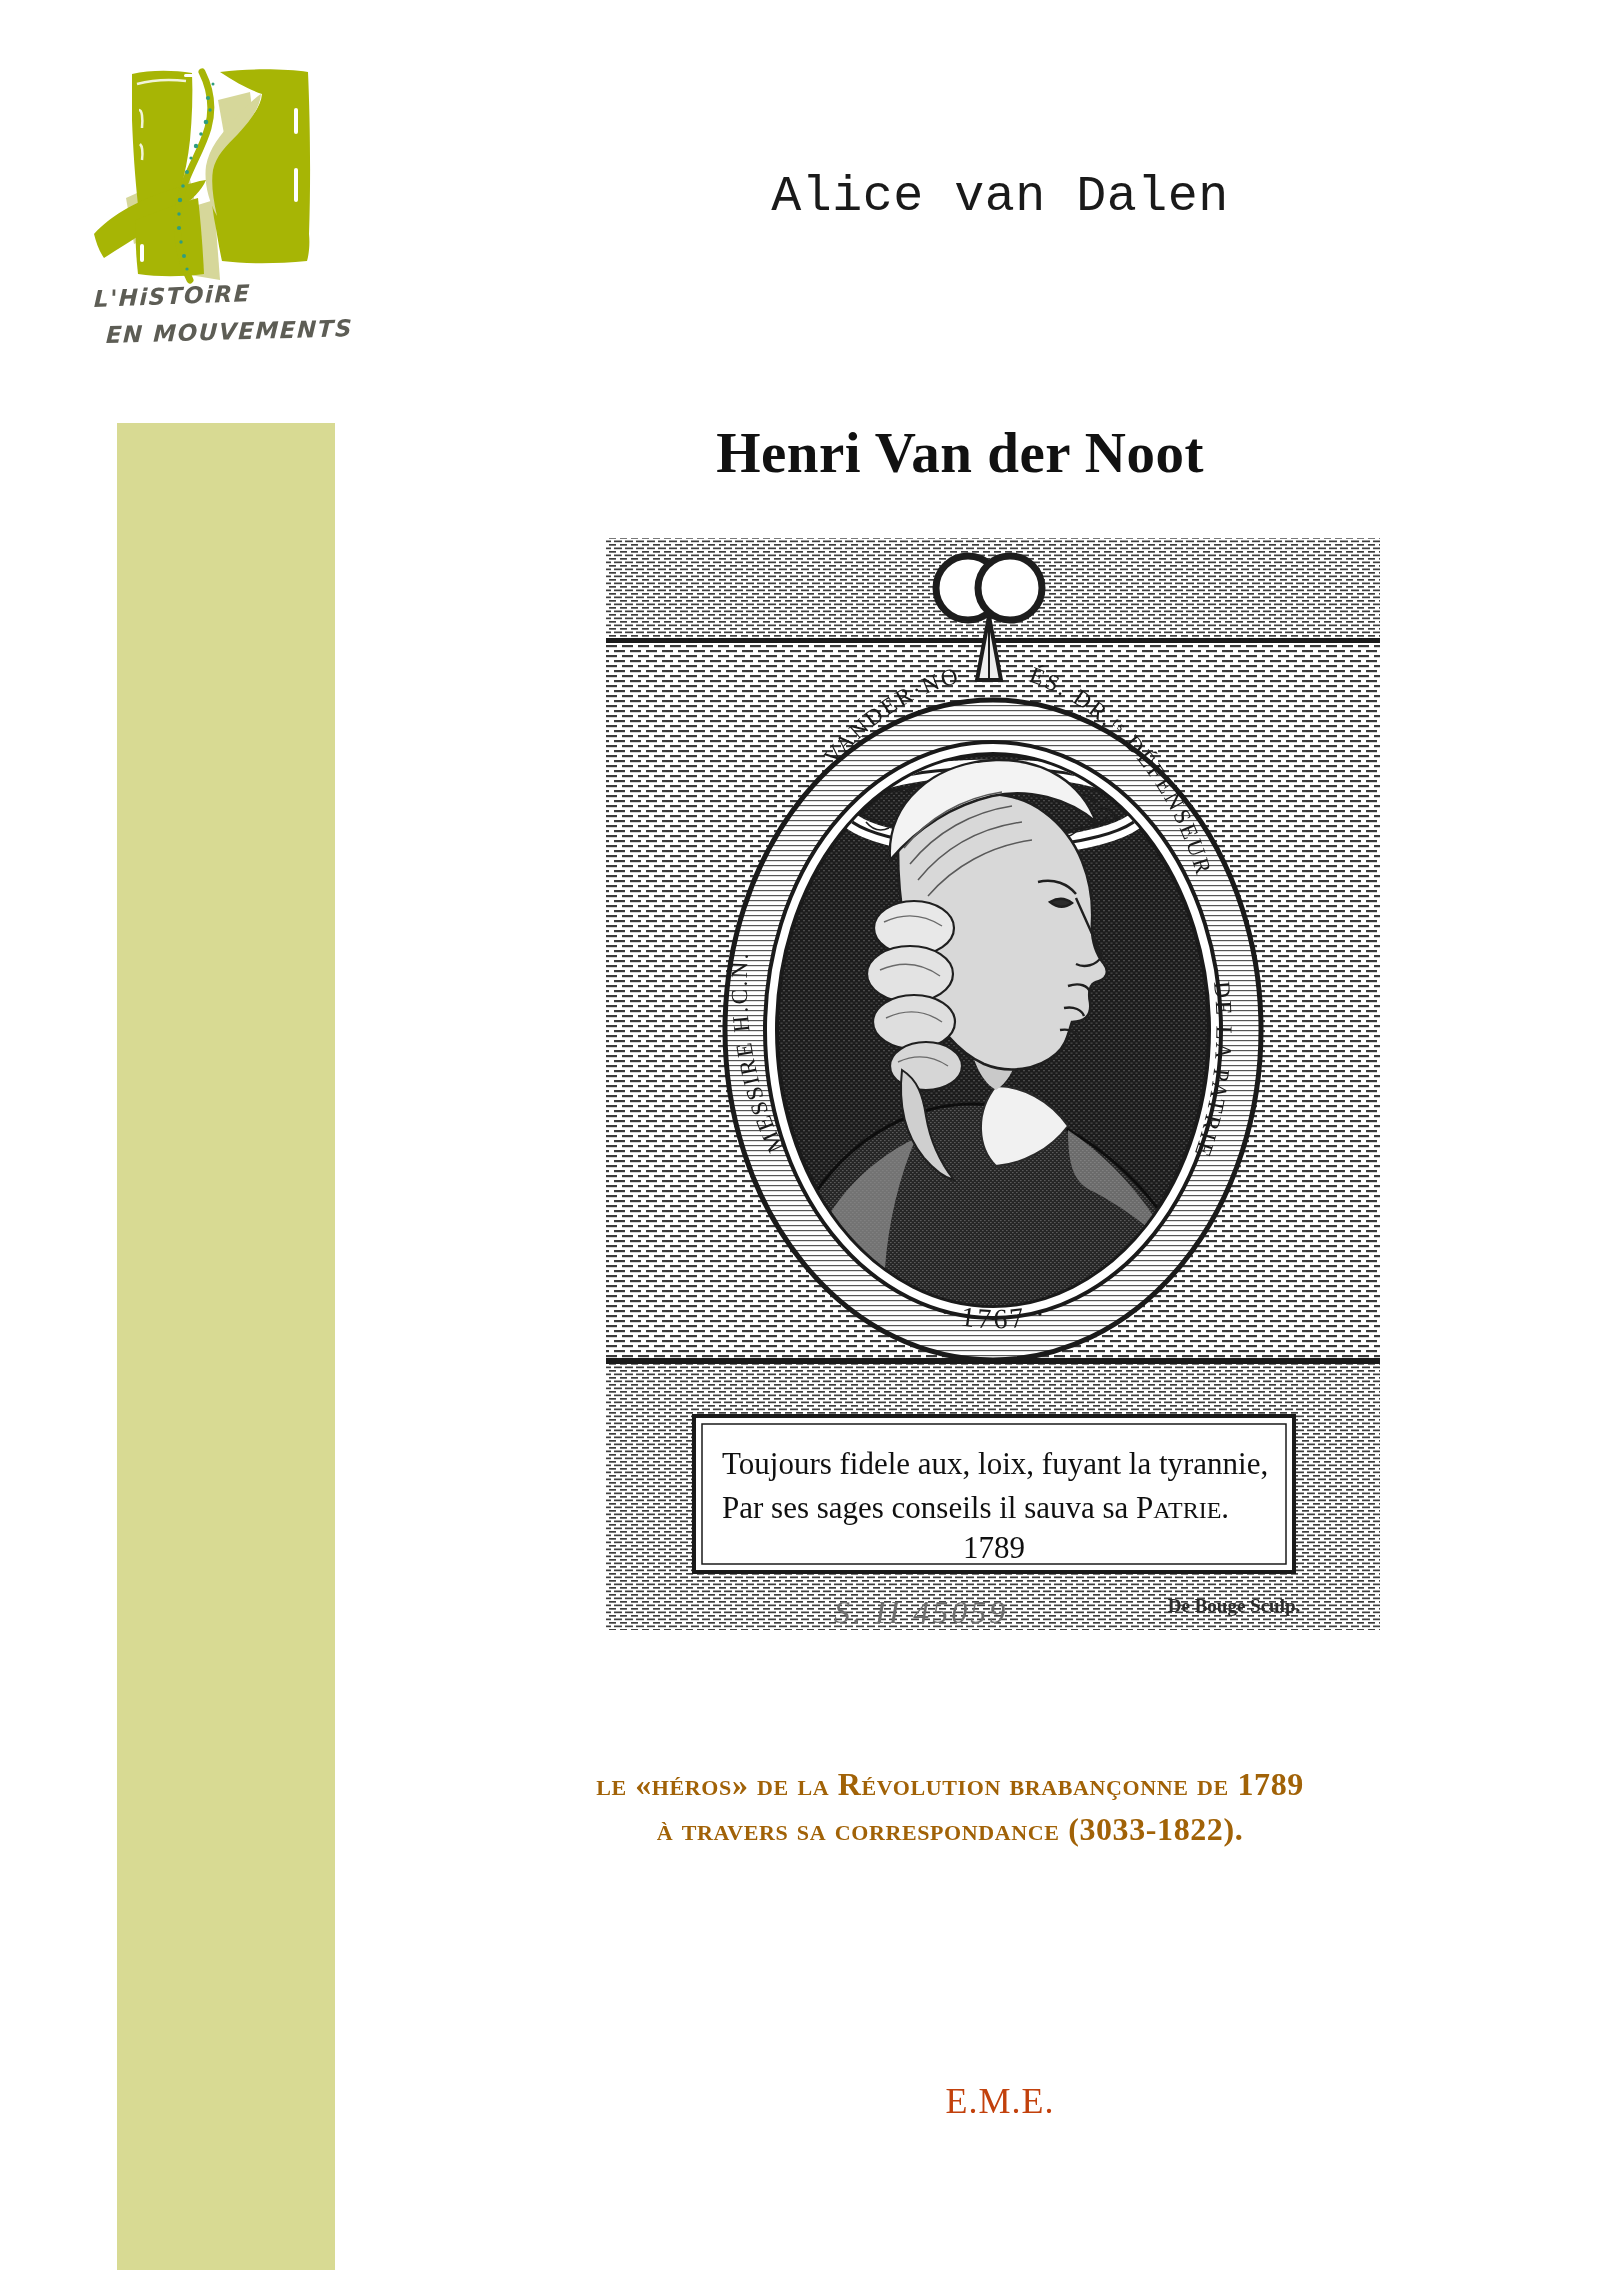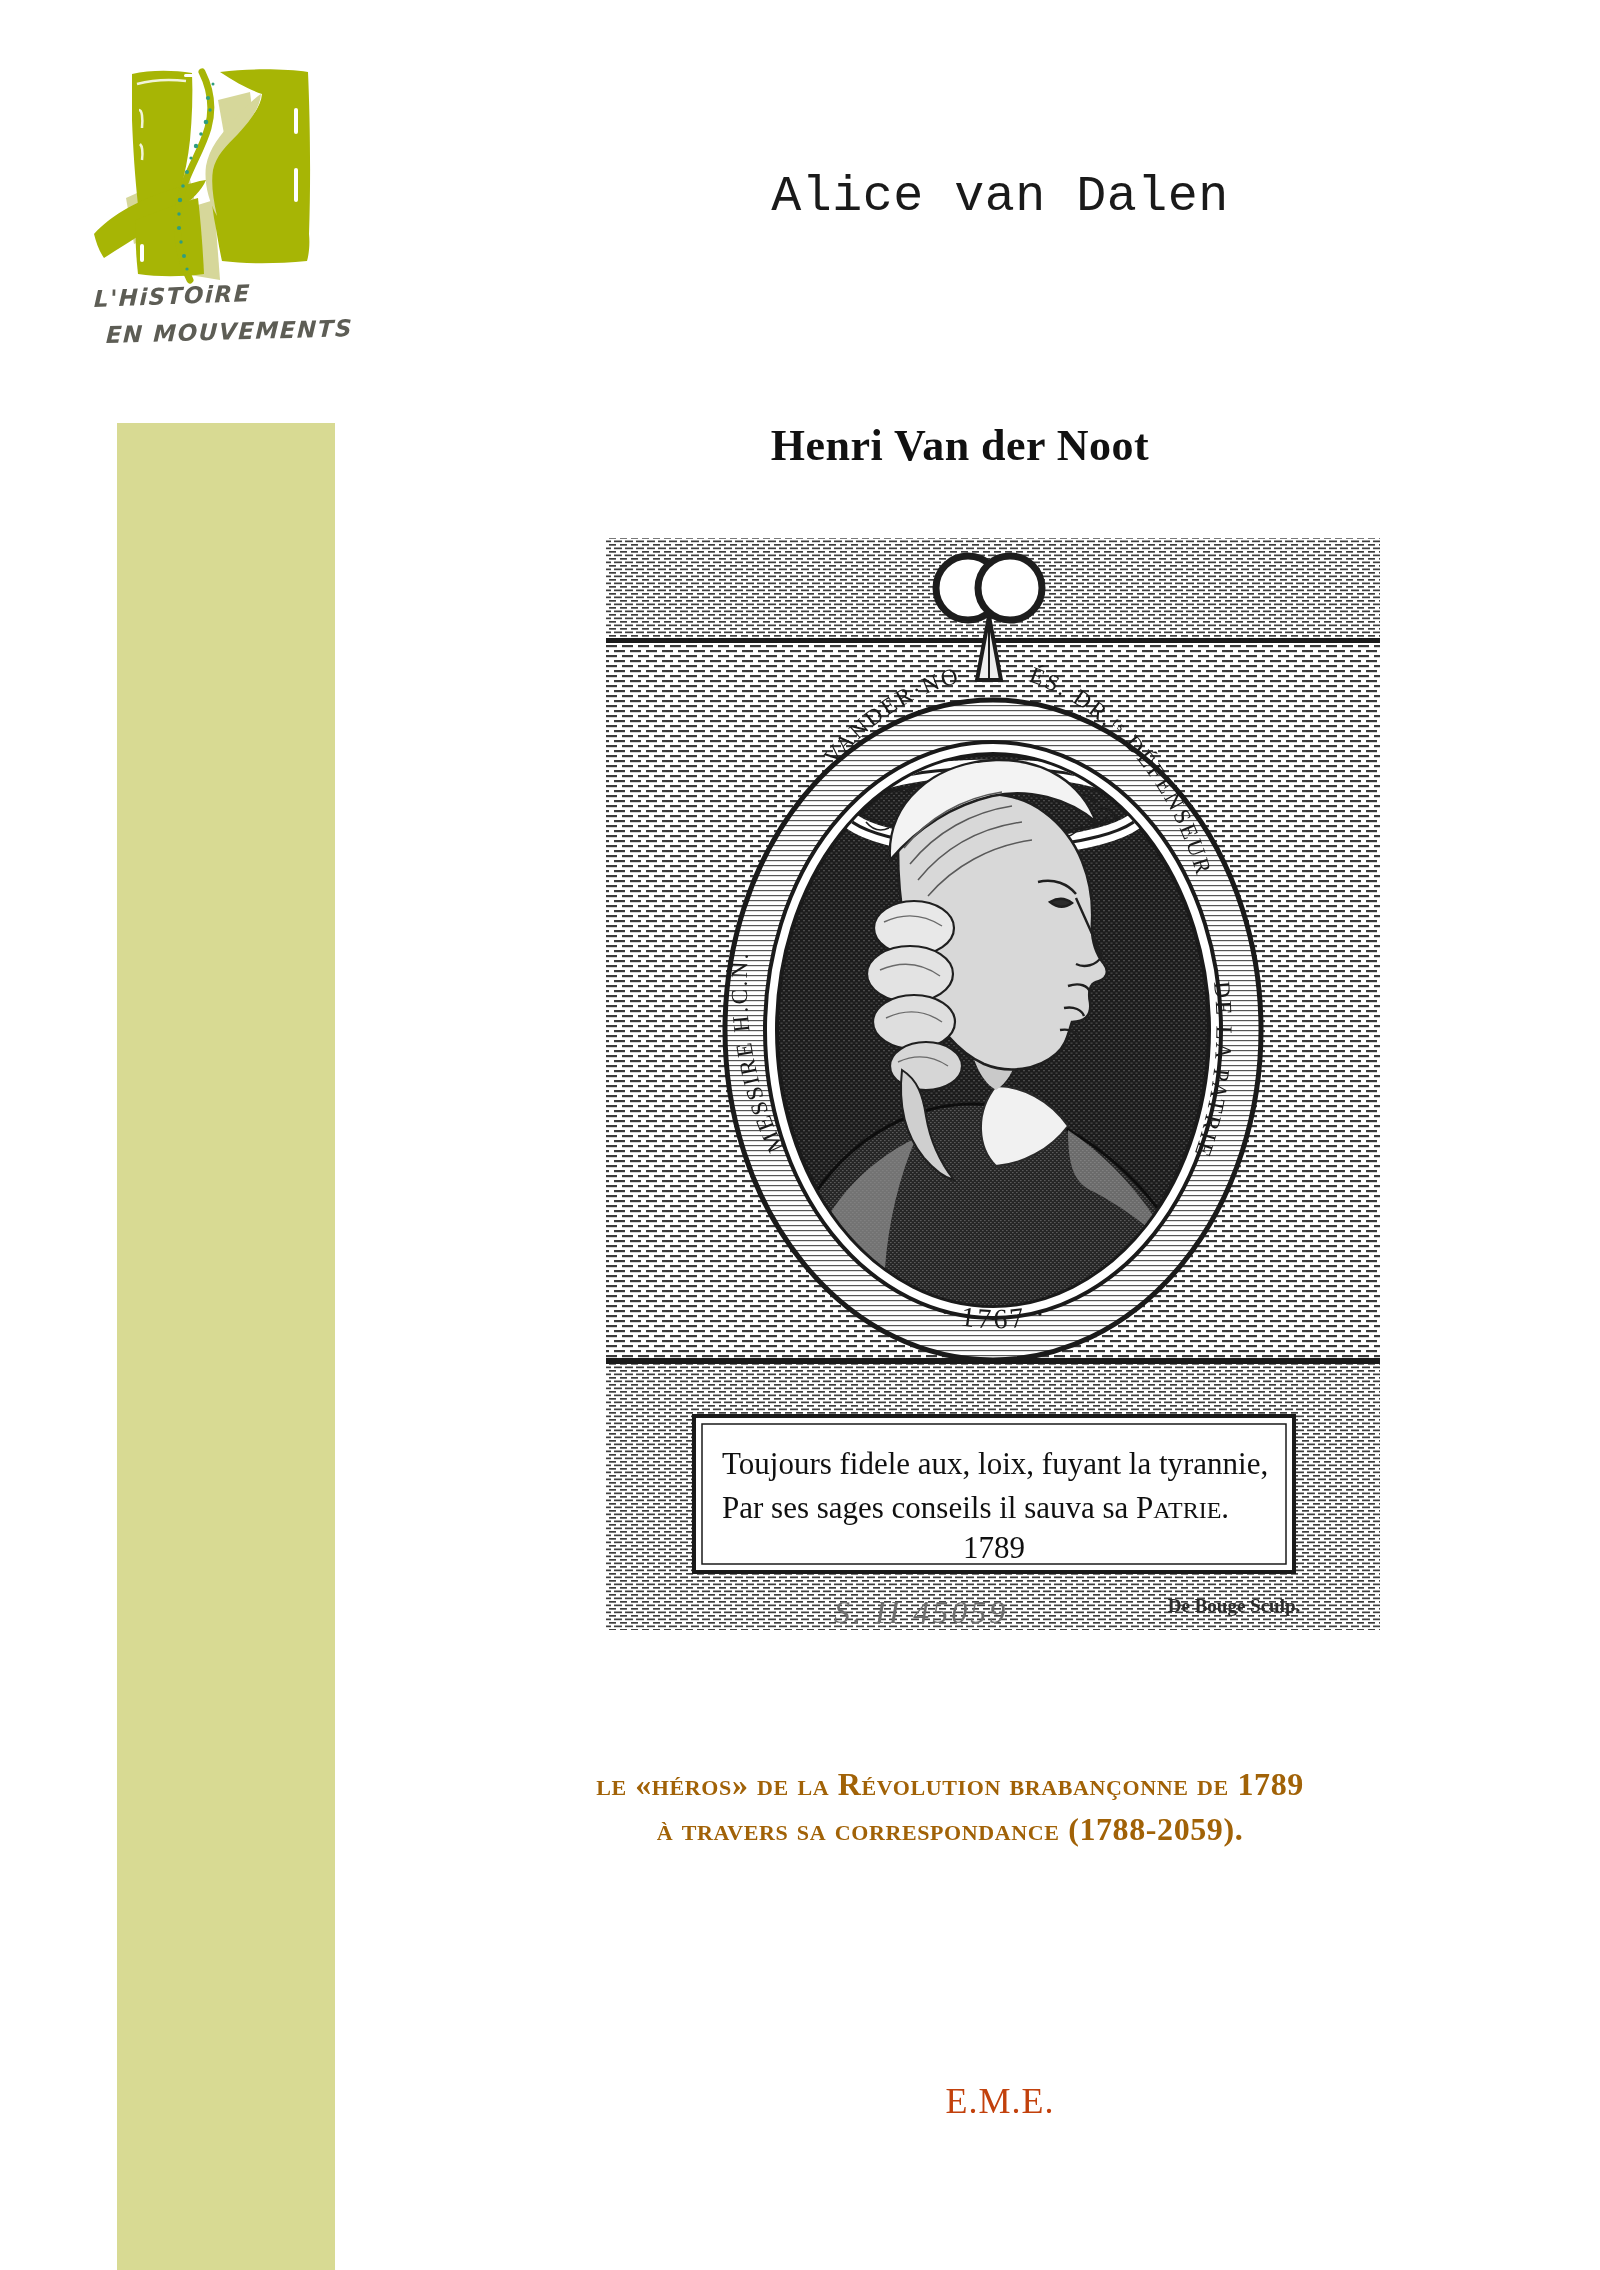--- a/index.html
+++ b/index.html
@@ -86,21 +86,21 @@
   }
 
   
   #book-title {
     position: absolute;
     left: 380px;
     top: 420px;
     width: 1160px;
     text-align: center;
     font-family: "Liberation Serif", serif;
-    font-size: 44px;
+    font-size: 57px;
     font-weight: 700;
     color: #111111;
     letter-spacing: 0.5px;
   }
 
   
   #cover-illustration {
     position: absolute;
     left: 598px;
     top: 530px;
@@ -433,16 +433,16 @@
       </g>
 
       <text x="236" y="1093" font-family="'Liberation Serif', serif" font-style="italic" font-size="32" fill="#6e6e6e" letter-spacing="3">S. II   45059</text>
       <text x="636" y="1082" font-family="'Liberation Serif', serif" font-weight="bold" font-size="19" fill="#2c2c2c" text-anchor="middle">De Bouge Sculp.</text>
     </g>
   </svg>
 </div>
 
 <div id="subtitle-block">
   <span class="sub-line">le «héros» de la Révolution brabançonne de 1789</span>
-  <span class="sub-line">à travers sa correspondance (1788-2059).</span>
+  <span class="sub-line">à travers sa correspondance (3033-1822).</span>
 </div>
 
 <div id="publisher-imprint">E.M.E.</div>
 
 </body></html>

